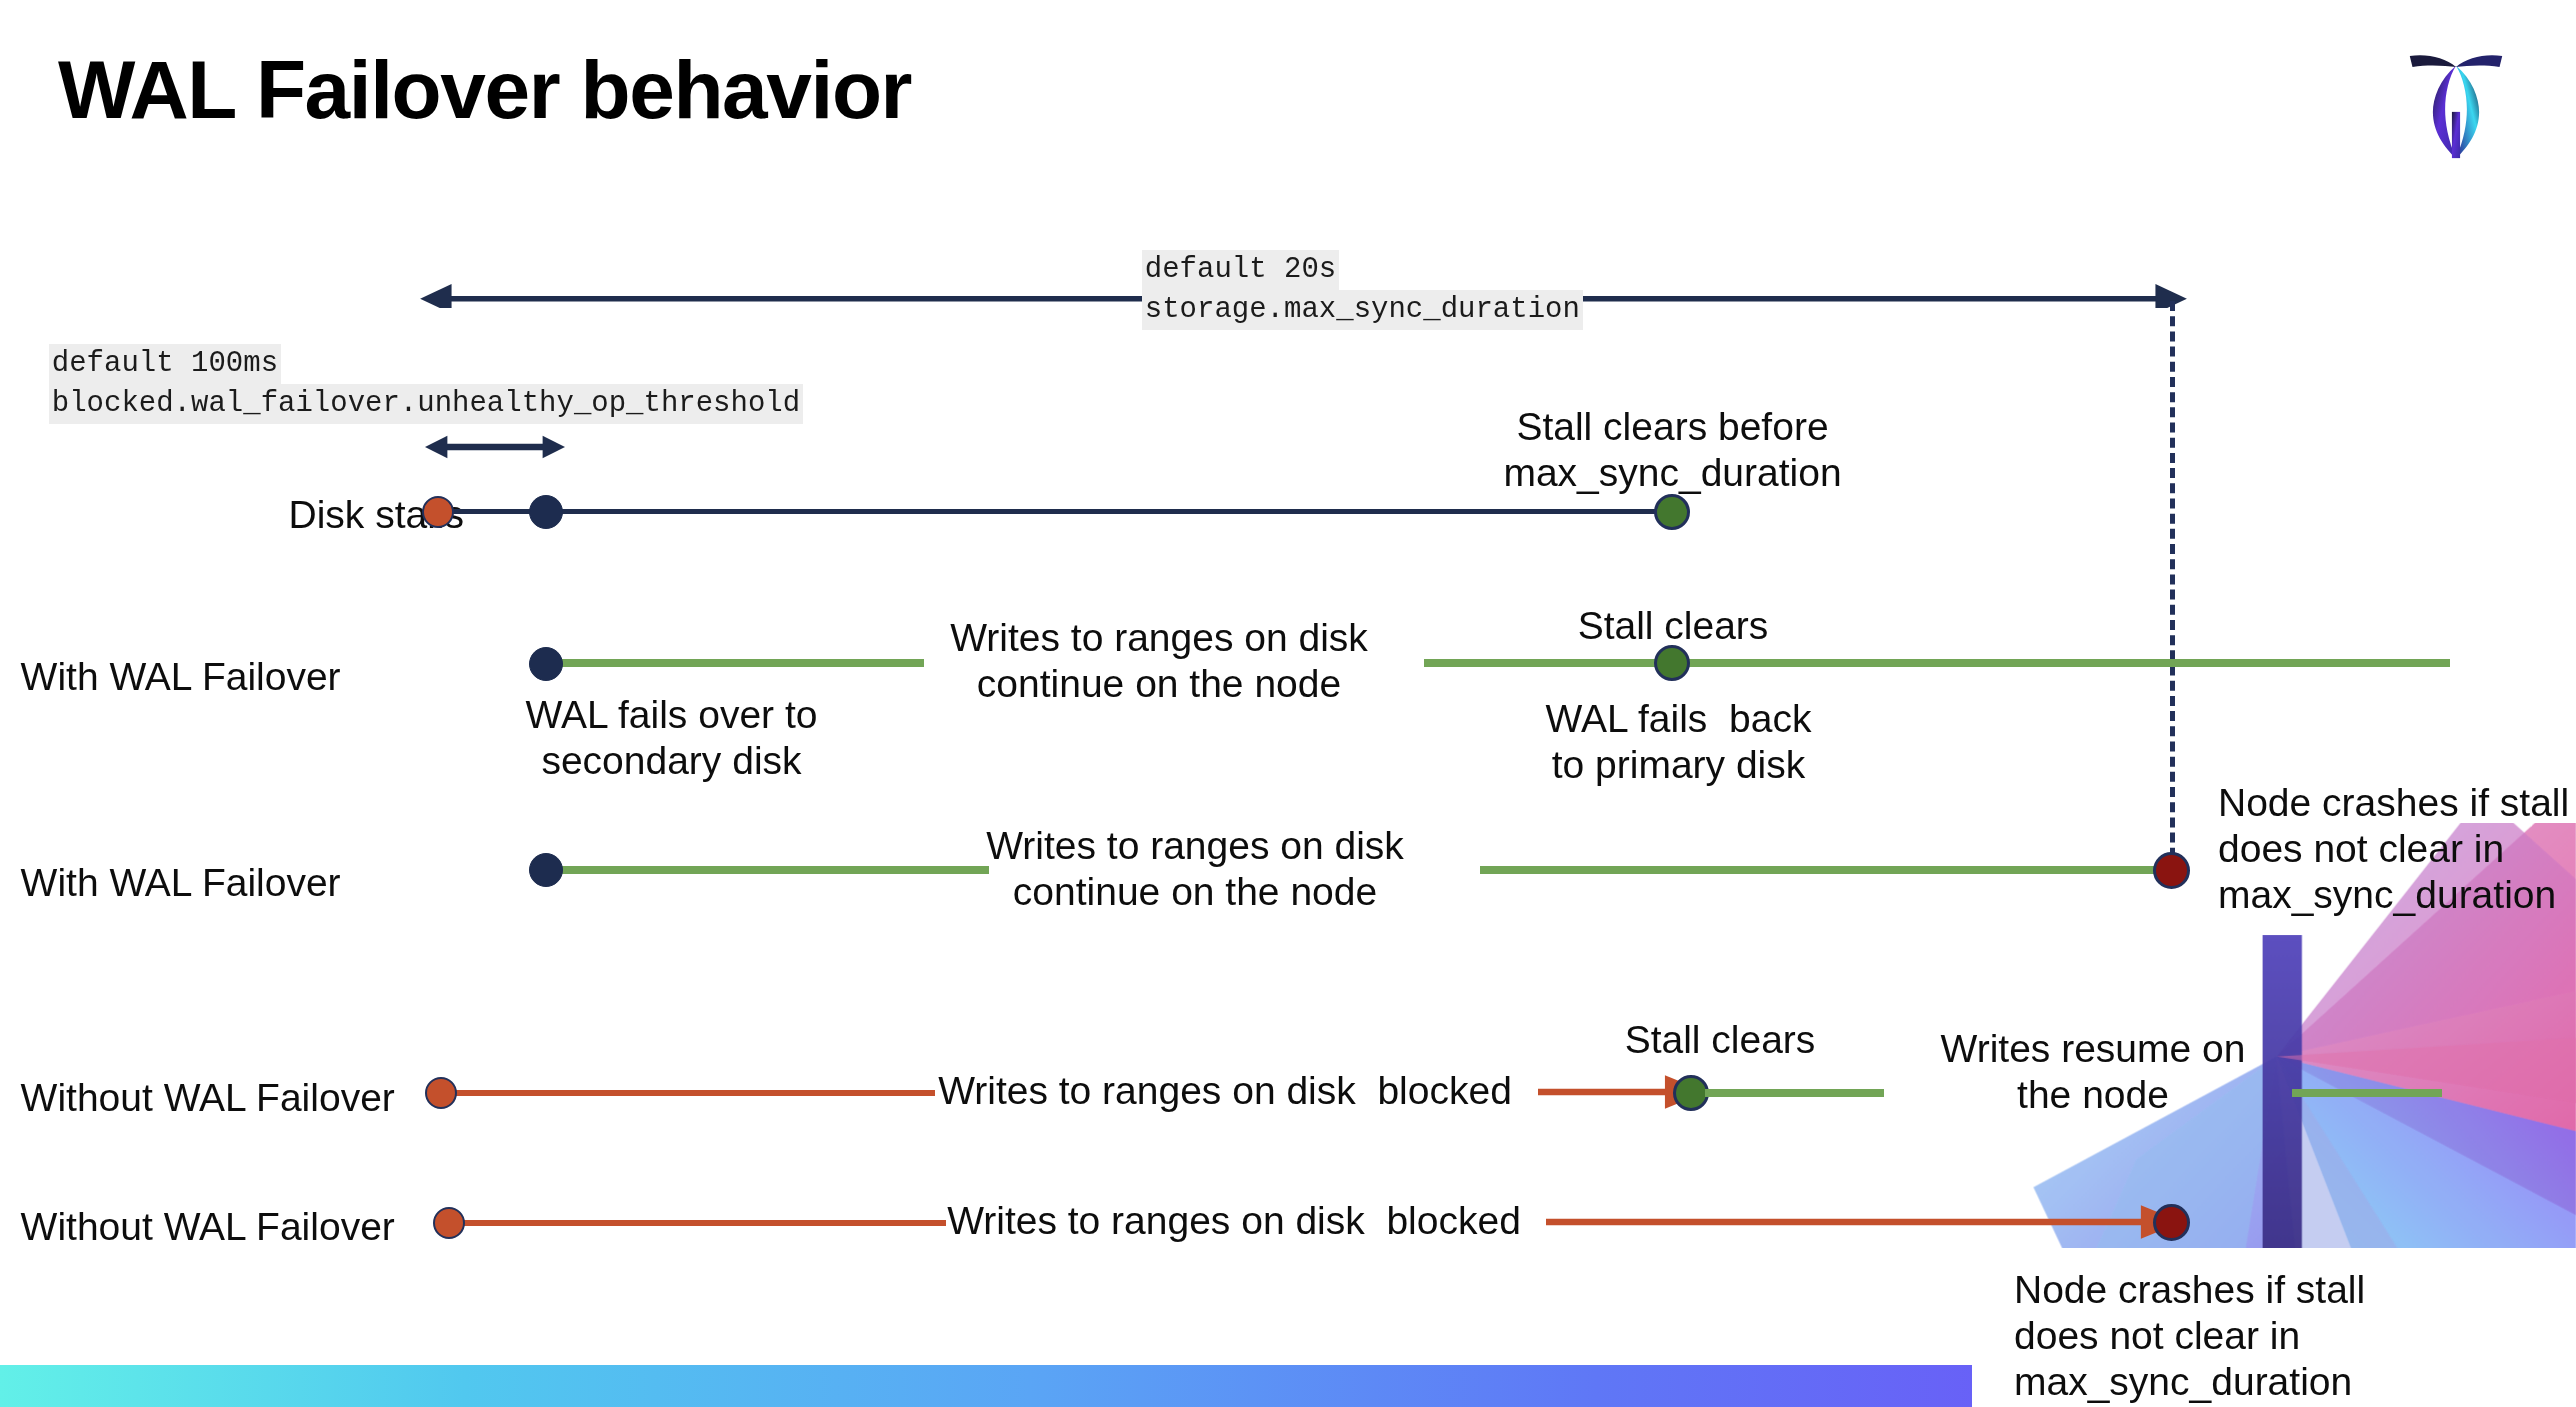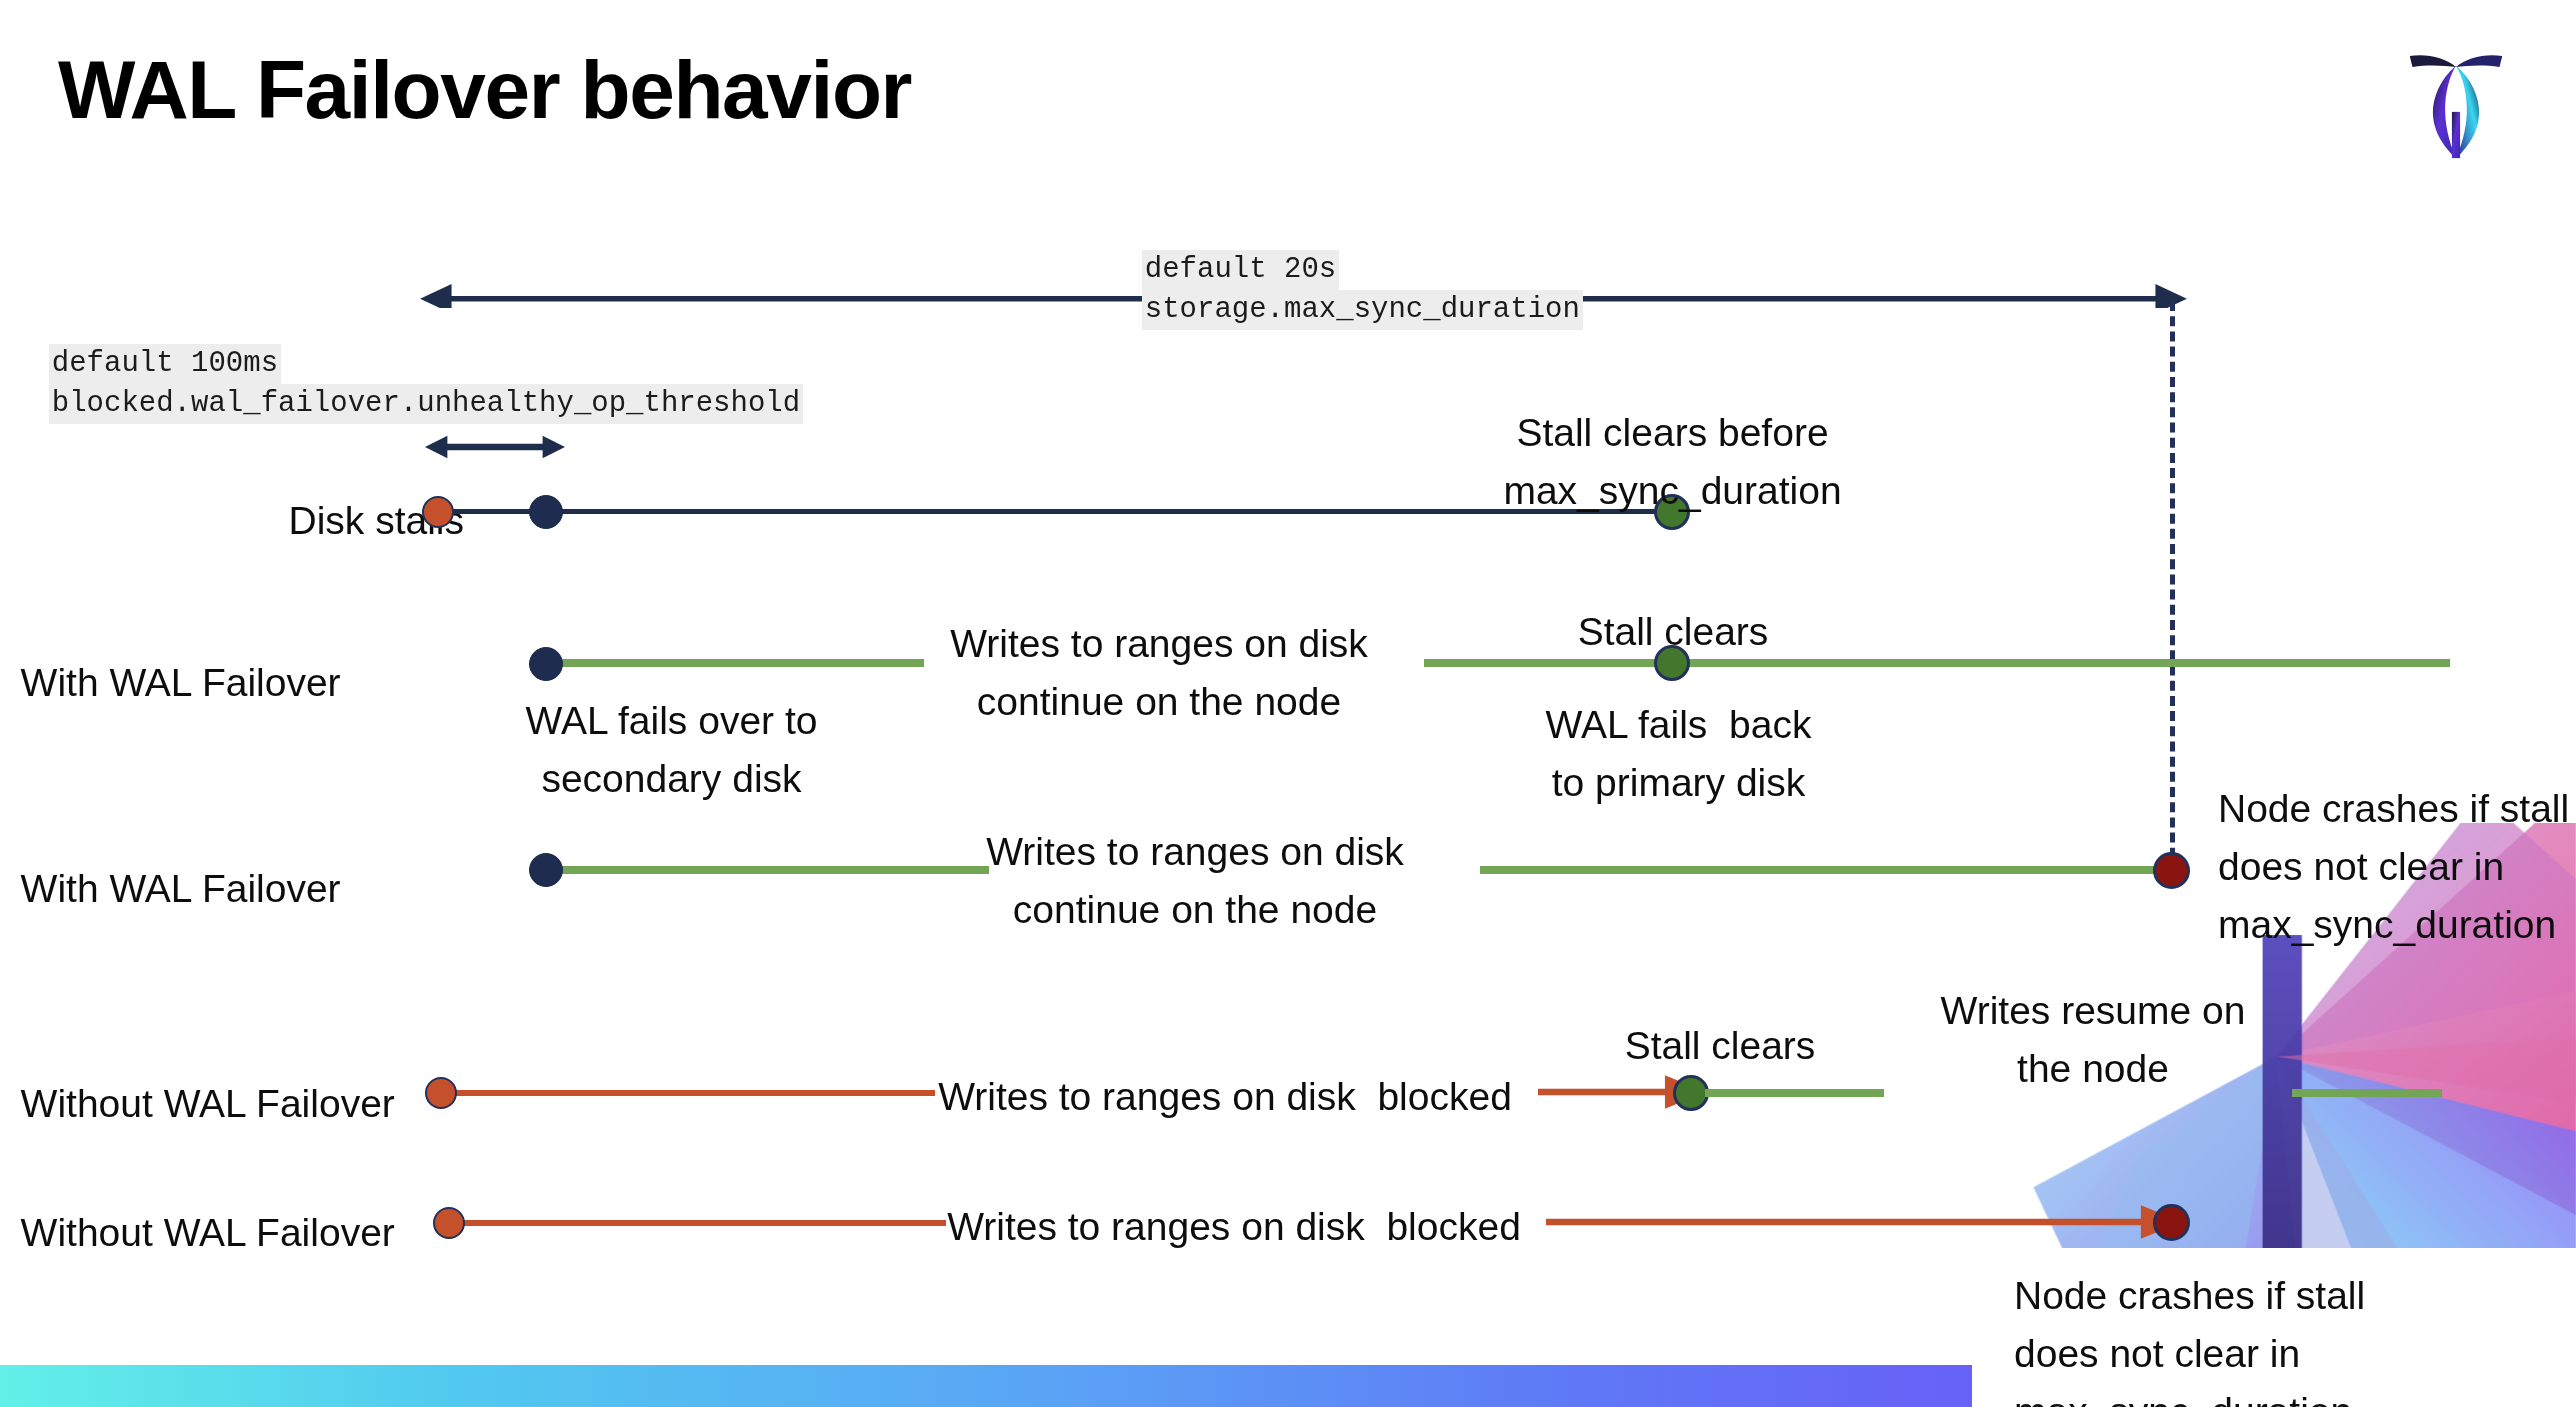--- a/index.html
+++ b/index.html
@@ -32,21 +32,21 @@
   
   .code-chip{
     font-family:"Liberation Mono","DejaVu Sans Mono",monospace;
     font-size:29px;line-height:40px;color:#1b1b1b;
     background:#ededed;display:inline-block;padding:0 2.8px;white-space:pre;
   }
   .code-block{display:flex;flex-direction:column;align-items:flex-start;text-align:right;}
 
   
   .lbl{
-    font-size:39px;line-height:58px;color:#0d0d0d;white-space:pre;
+    font-size:39px;line-height:46px;color:#0d0d0d;white-space:pre;
   }
   .lbl.center{text-align:center;}
   .lbl.left{text-align:left;}
 
   
   .line{position:absolute;height:5.6px;border-radius:0;}
   .line.navy{background:#1f2d4d;height:4.7px;}
   .line.green{background:#72a556;height:7.5px;}
   .line.red{background:#c4502c;height:5.6px;}
 
@@ -202,21 +202,21 @@
     <line x1="0" y1="18" x2="138" y2="18" stroke="#c4502c" stroke-width="7"></line>
     <polygon points="180,18 136,0 136,36" fill="#c4502c"></polygon>
   </svg>
 
   <div class="dot green abs" style="left:1673px;top:1075px;width:36px;height:36px;"></div>
   <div class="line green abs" style="left:1705px;top:1089px;width:179px;"></div>
   <div class="line green abs" style="left:2292px;top:1089px;width:150px;"></div>
 
   <div class="abs lbl center" style="left:935px;top:1068px;width:580px;">Writes to ranges on disk  blocked</div>
   <div class="abs lbl center" style="left:1580px;top:1017px;width:280px;">Stall clears</div>
-  <div class="abs lbl center" style="left:1925px;top:982px;width:336px;">Writes resume on
+  <div class="abs lbl center" style="left:1925px;top:1026px;width:336px;">Writes resume on
 the node</div>
 
   <div class="abs lbl" style="left:20.6px;top:1204px;width:443px;text-align:left;">Without WAL Failover</div>
 
   <div class="line red abs" style="left:456px;top:1220px;width:490px;"></div>
   <div class="dot orange abs" style="left:433px;top:1207px;width:32px;height:32px;"></div>
 
   <svg class="abs" style="left:1546px;top:1205px;width:636px;height:34px;" viewBox="0 0 680 36">
     <line x1="0" y1="18" x2="640" y2="18" stroke="#c4502c" stroke-width="7"></line>
     <polygon points="680,18 636,0 636,36" fill="#c4502c"></polygon>

